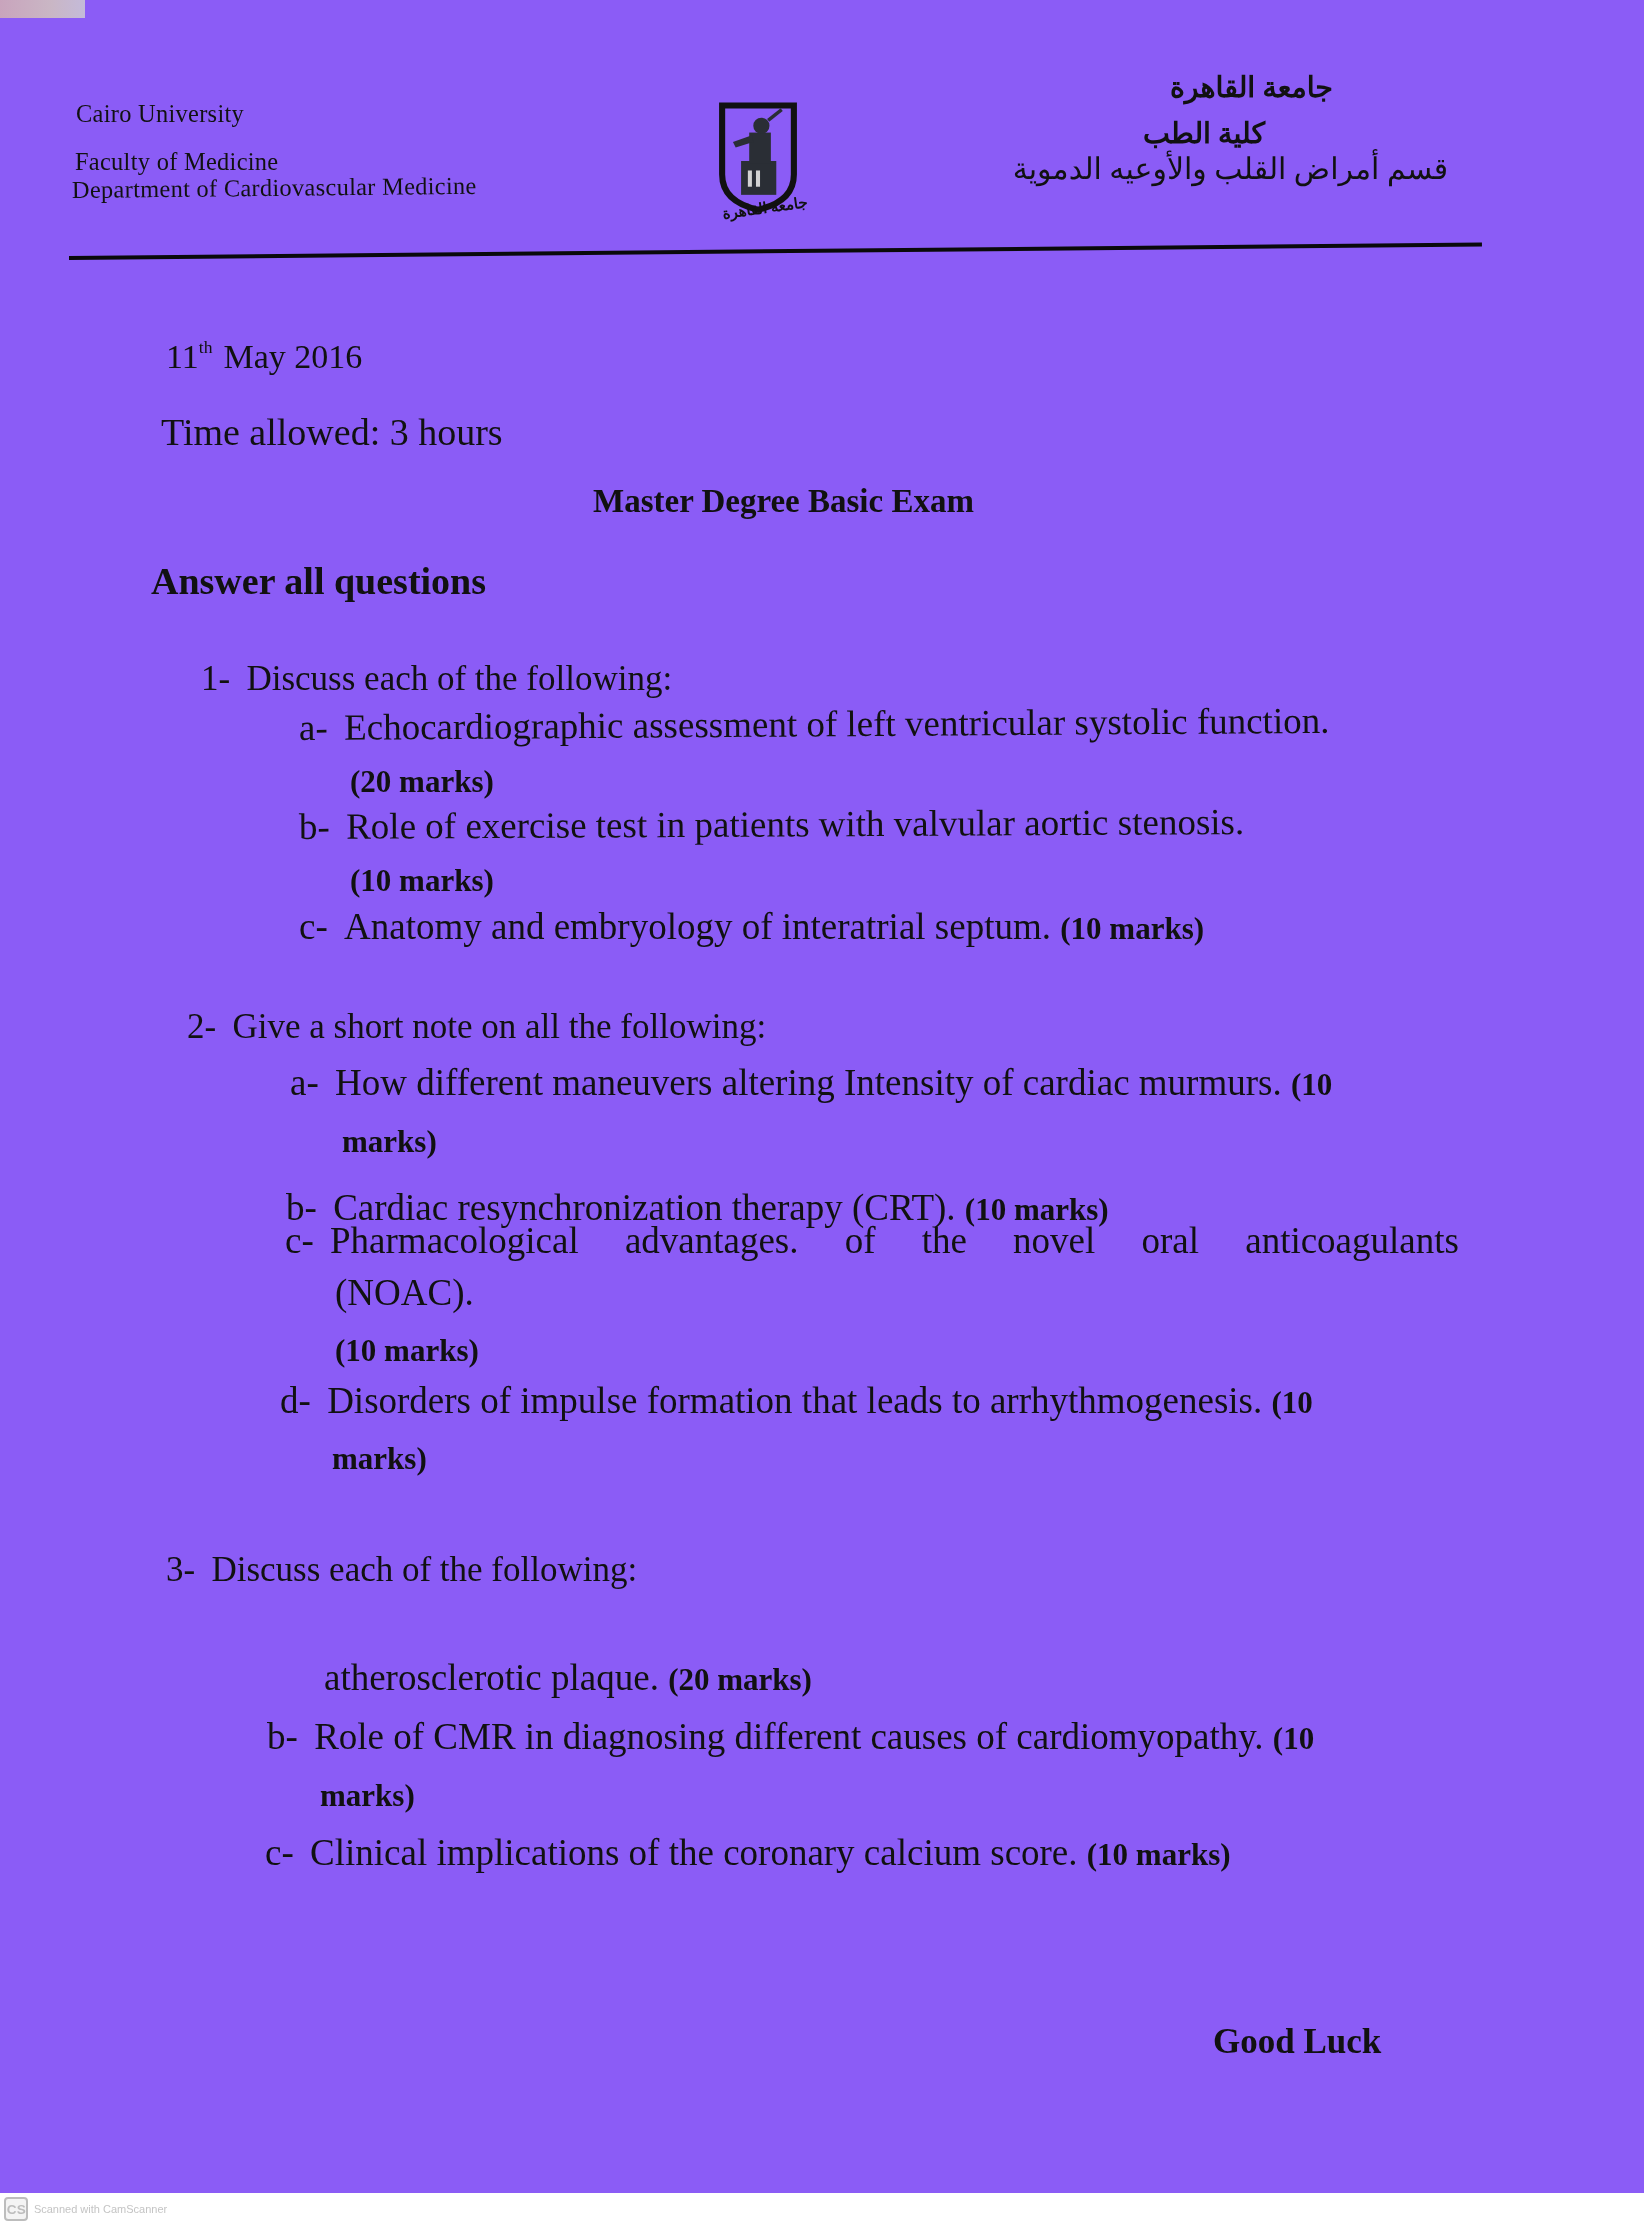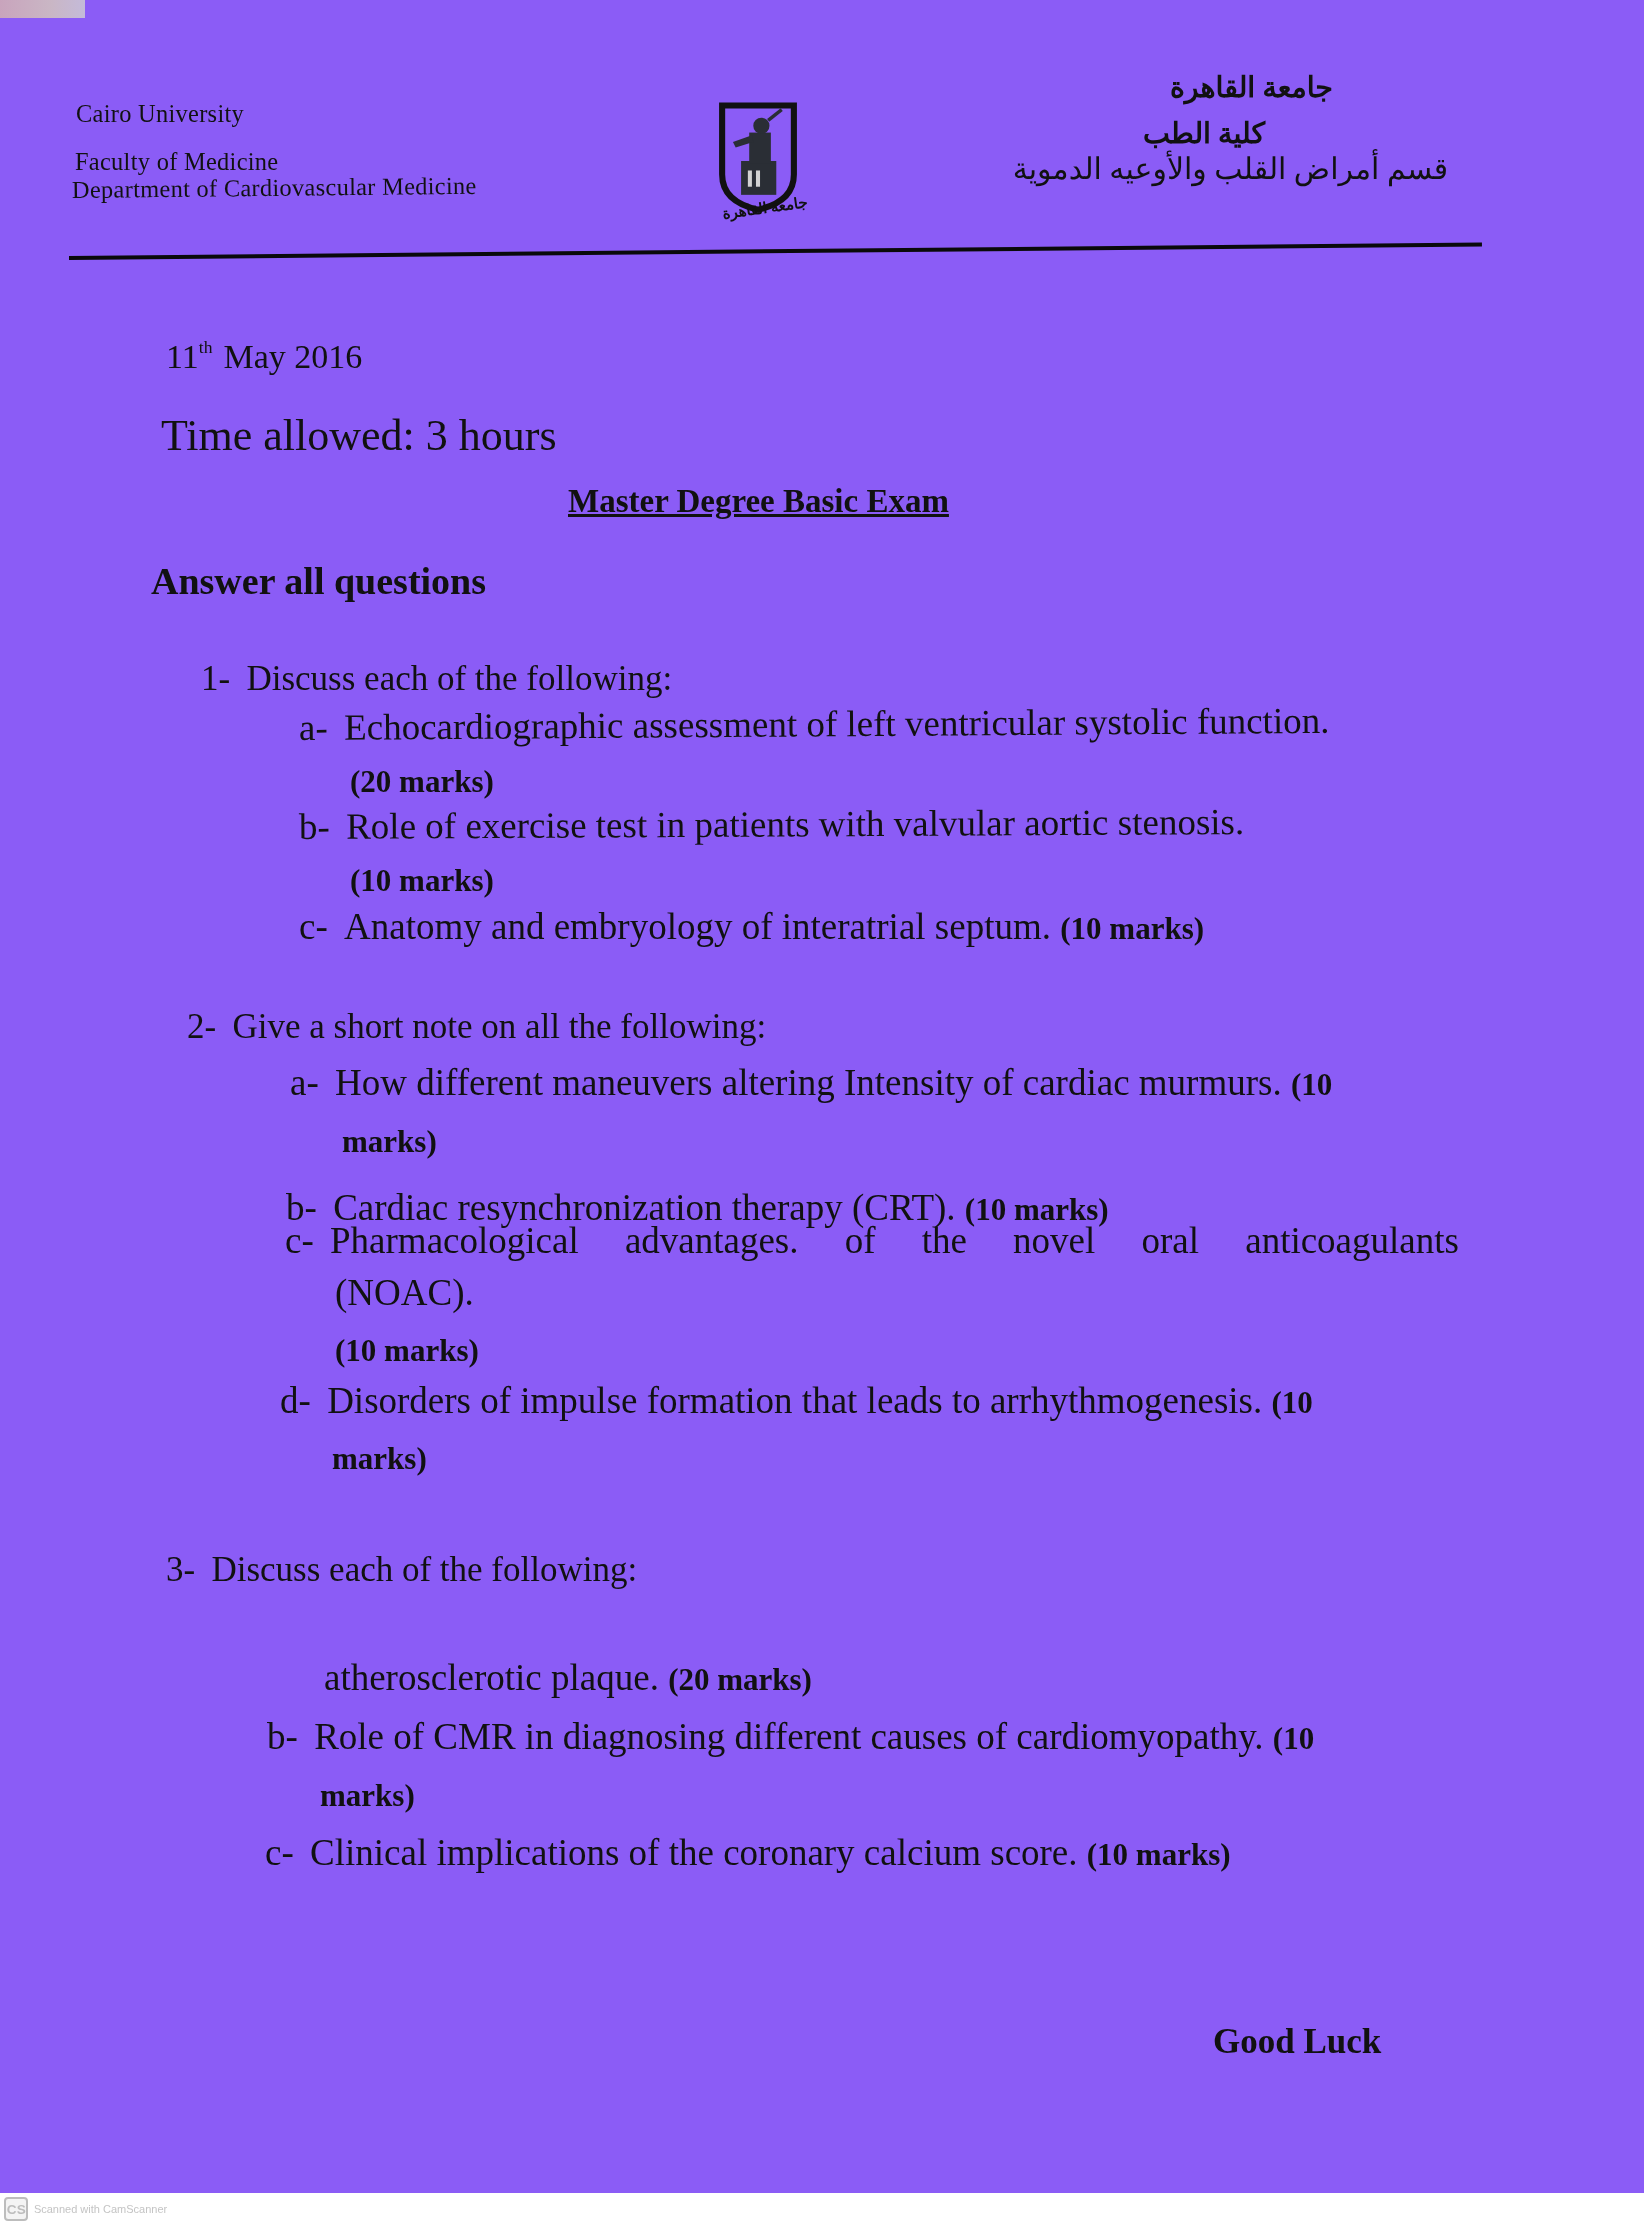--- a/index.html
+++ b/index.html
@@ -16,21 +16,21 @@
   .abs { position: absolute; white-space: nowrap; }
   .hdr-en { font-size: 24.4px; letter-spacing: 0.3px; }
   .hdr-ar { font-size: 28.5px; font-weight: bold; direction: rtl; text-align: right; }
   .hdr-ar2 { font-size: 30px; direction: rtl; text-align: center; }
   .rule {
     position: absolute; left: 69px; top: 256px; width: 1413px; height: 4.1px;
     background: #0a0a0a; transform: rotate(-0.55deg); transform-origin: left center;
   }
   .date { font-size: 34px; }
   .date sup { font-size: 17.6px; vertical-align: 15px; margin-right: 11px; }
-  .time { font-size: 44px; font-family: Liberation Serif, serif; }
+  .time { font-size: 38px; font-family: Liberation Serif, serif; }
   .title { font-size: 33px; font-weight: bold; }
   .instr { font-size: 38px; font-weight: bold; }
   .q { font-size: 35px; }
   .sub { font-size: 37px; }
   .marks { font-weight: bold; font-size: 31px; }
   .lbl { display: inline-block; margin-right: 16.3px; }
   .justify { display: flex; justify-content: space-between; white-space: nowrap; }
   .goodluck { font-size: 35px; font-weight: bold; }
   .logo { position: absolute; left: 714px; top: 100px; width: 88px; height: 122px; }
   .cs-footer { position: absolute; left: 4.1px; top: 2197px; display: flex; align-items: center; }
@@ -74,21 +74,21 @@
   <div class="abs hdr-ar" style="right:312px; top:71px;">جامعة القاهرة</div>
   <div class="abs hdr-ar" style="right:380px; top:117px;">كلية الطب</div>
   <div class="abs hdr-ar2" style="right:197px; top:151px;">قسم أمراض القلب والأوعيه الدموية</div>
 
   <div class="rule"></div>
 
   <div class="abs date" style="left:166px; top:337px;">
     <span>11</span><sup>th</sup><span>May 2016</span>
   </div>
   <div class="abs time" style="left:161px; top:410px;">Time allowed: 3 hours</div>
-  <div class="abs title" style="left:568px; top:483px;text-decoration:underline;">Master Degree Basic Exam</div>
+  <div class="abs title" style="left:593px; top:483px;">Master Degree Basic Exam</div>
   <div class="abs instr" style="left:151px; top:559px;">Answer all questions</div>
 
   <div class="abs q" style="left:201px; top:659px;">
     <span class="lbl">1-</span><span>Discuss each of the following:</span>
   </div>
   <div class="abs sub" style="left:299px; top:706px; transform:rotate(-0.4deg); transform-origin:left;">
     <span class="lbl">a-</span><span>Echocardiographic assessment of left ventricular systolic function.</span>
   </div>
   <div class="abs marks" style="left:350px; top:764px;">(20 marks)</div>
   <div class="abs sub" style="left:299px; top:805px; transform:rotate(-0.3deg); transform-origin:left;">

